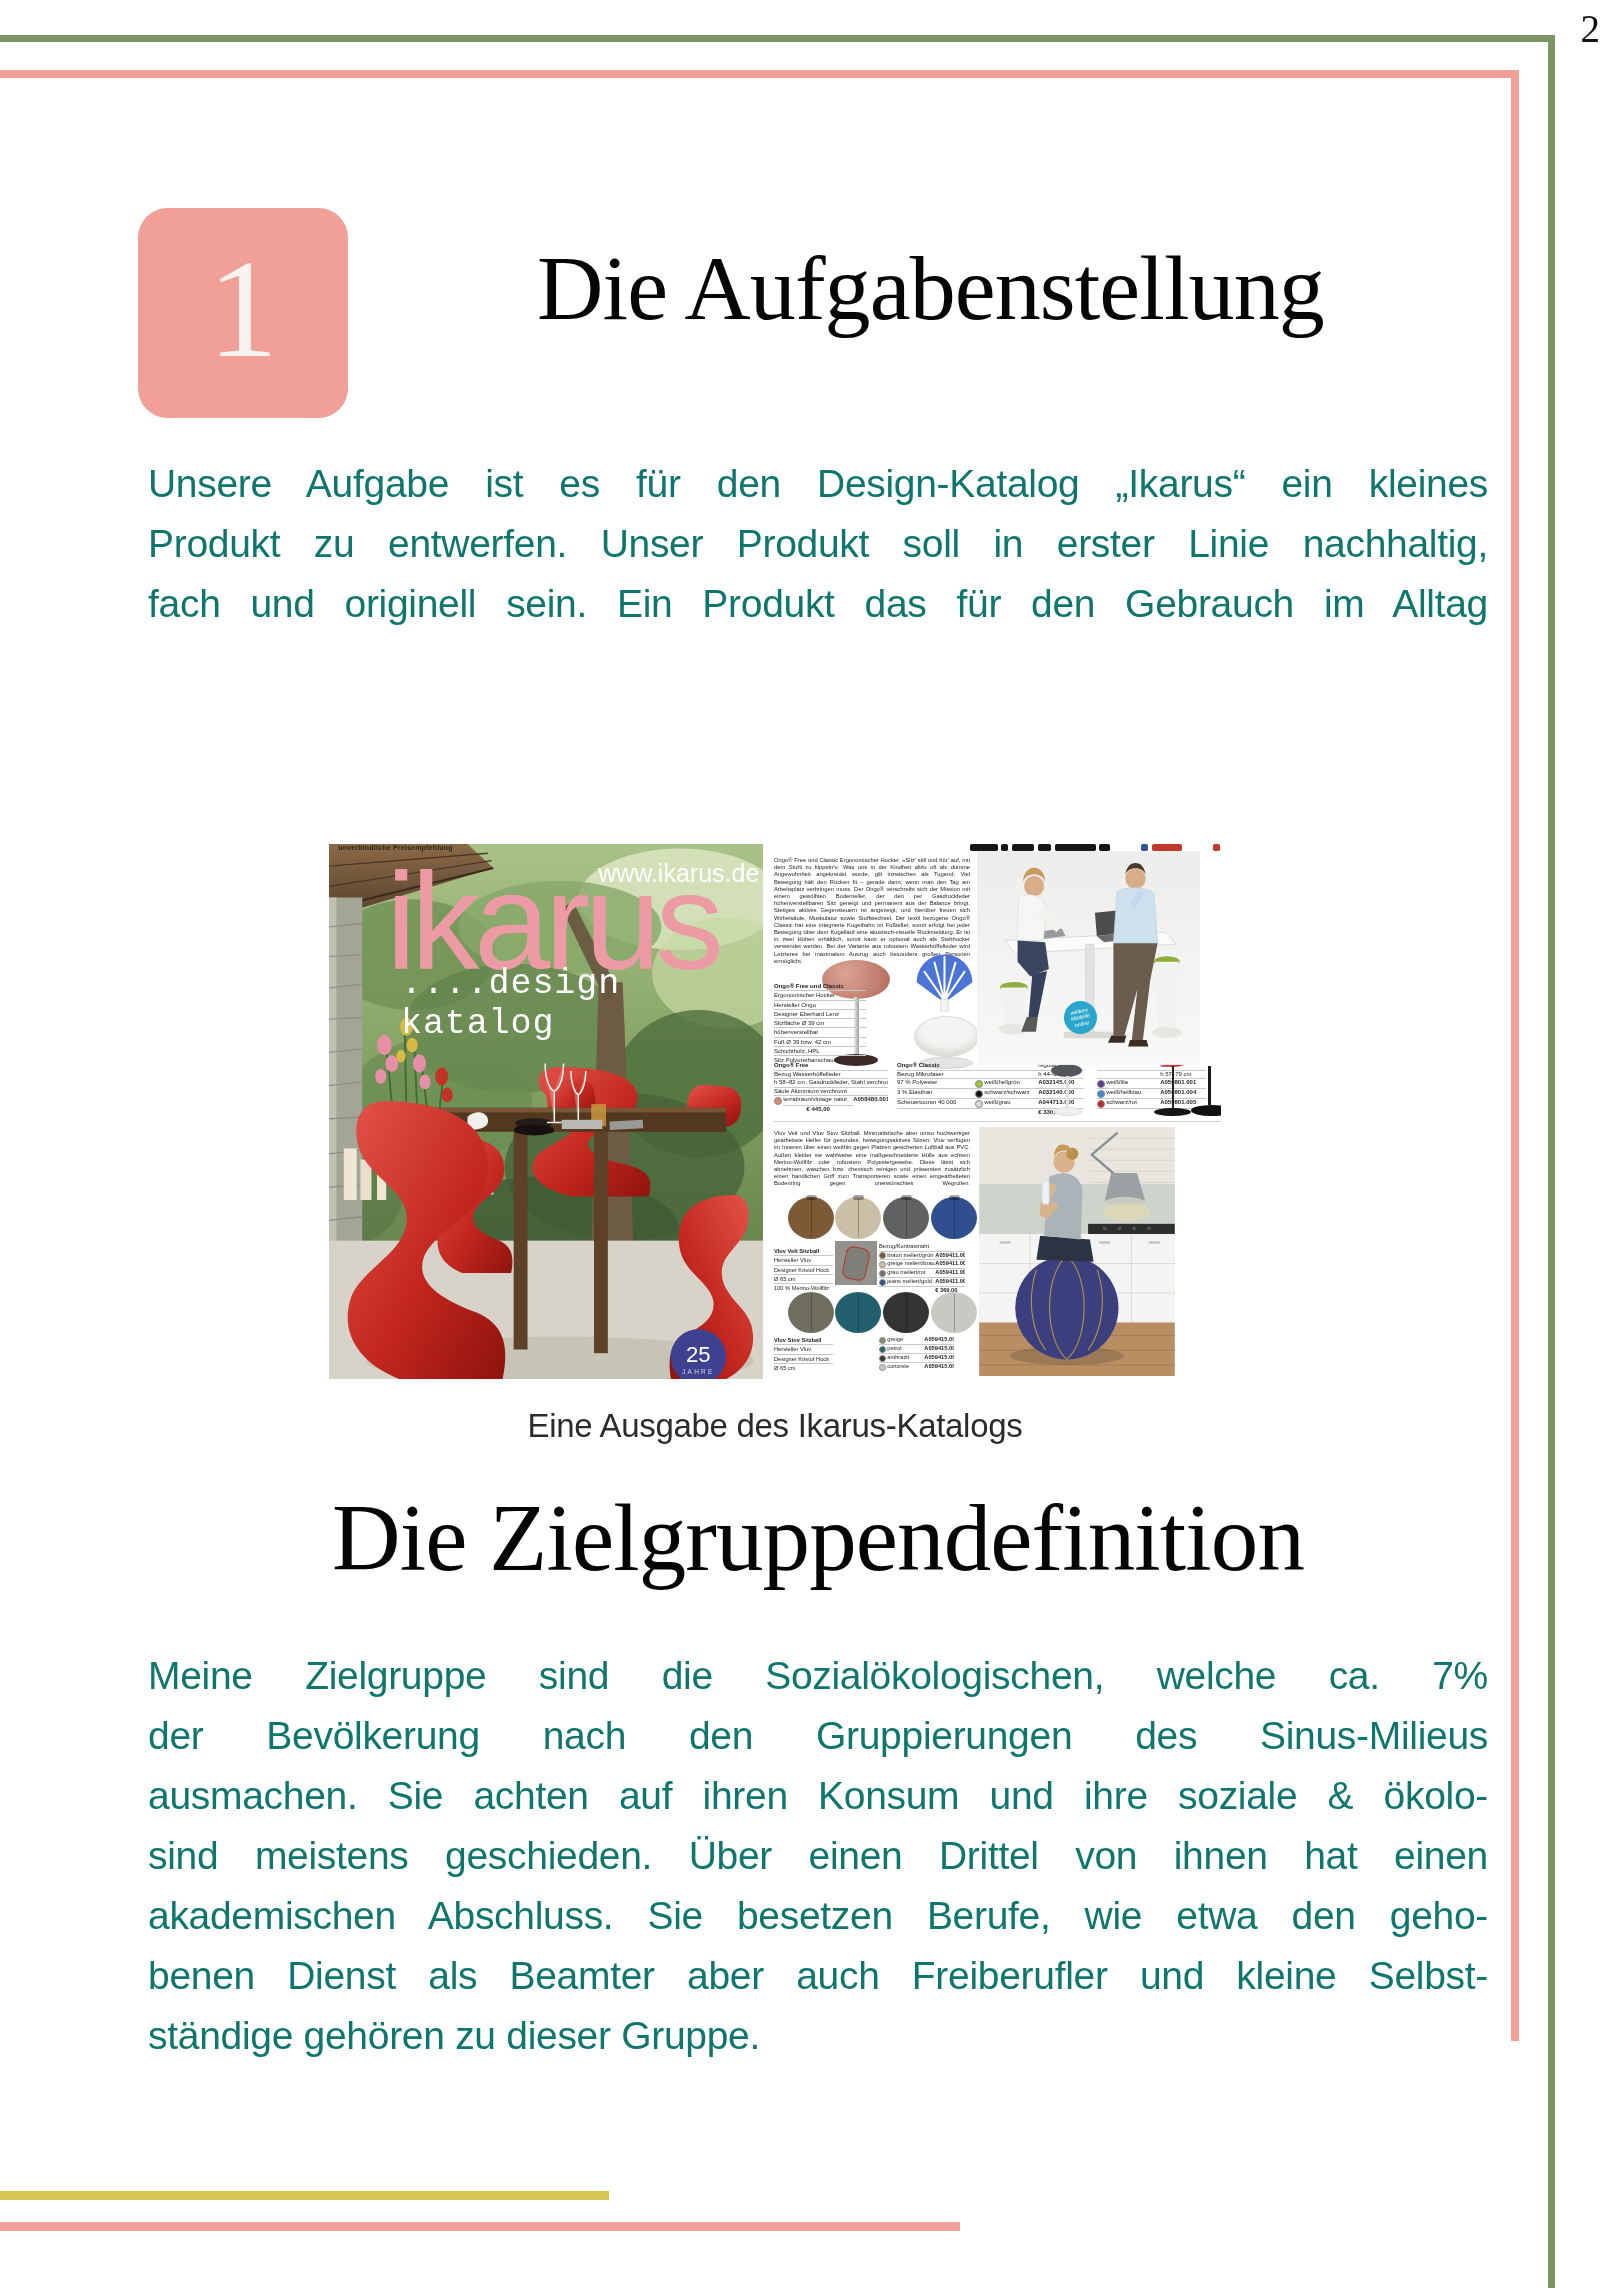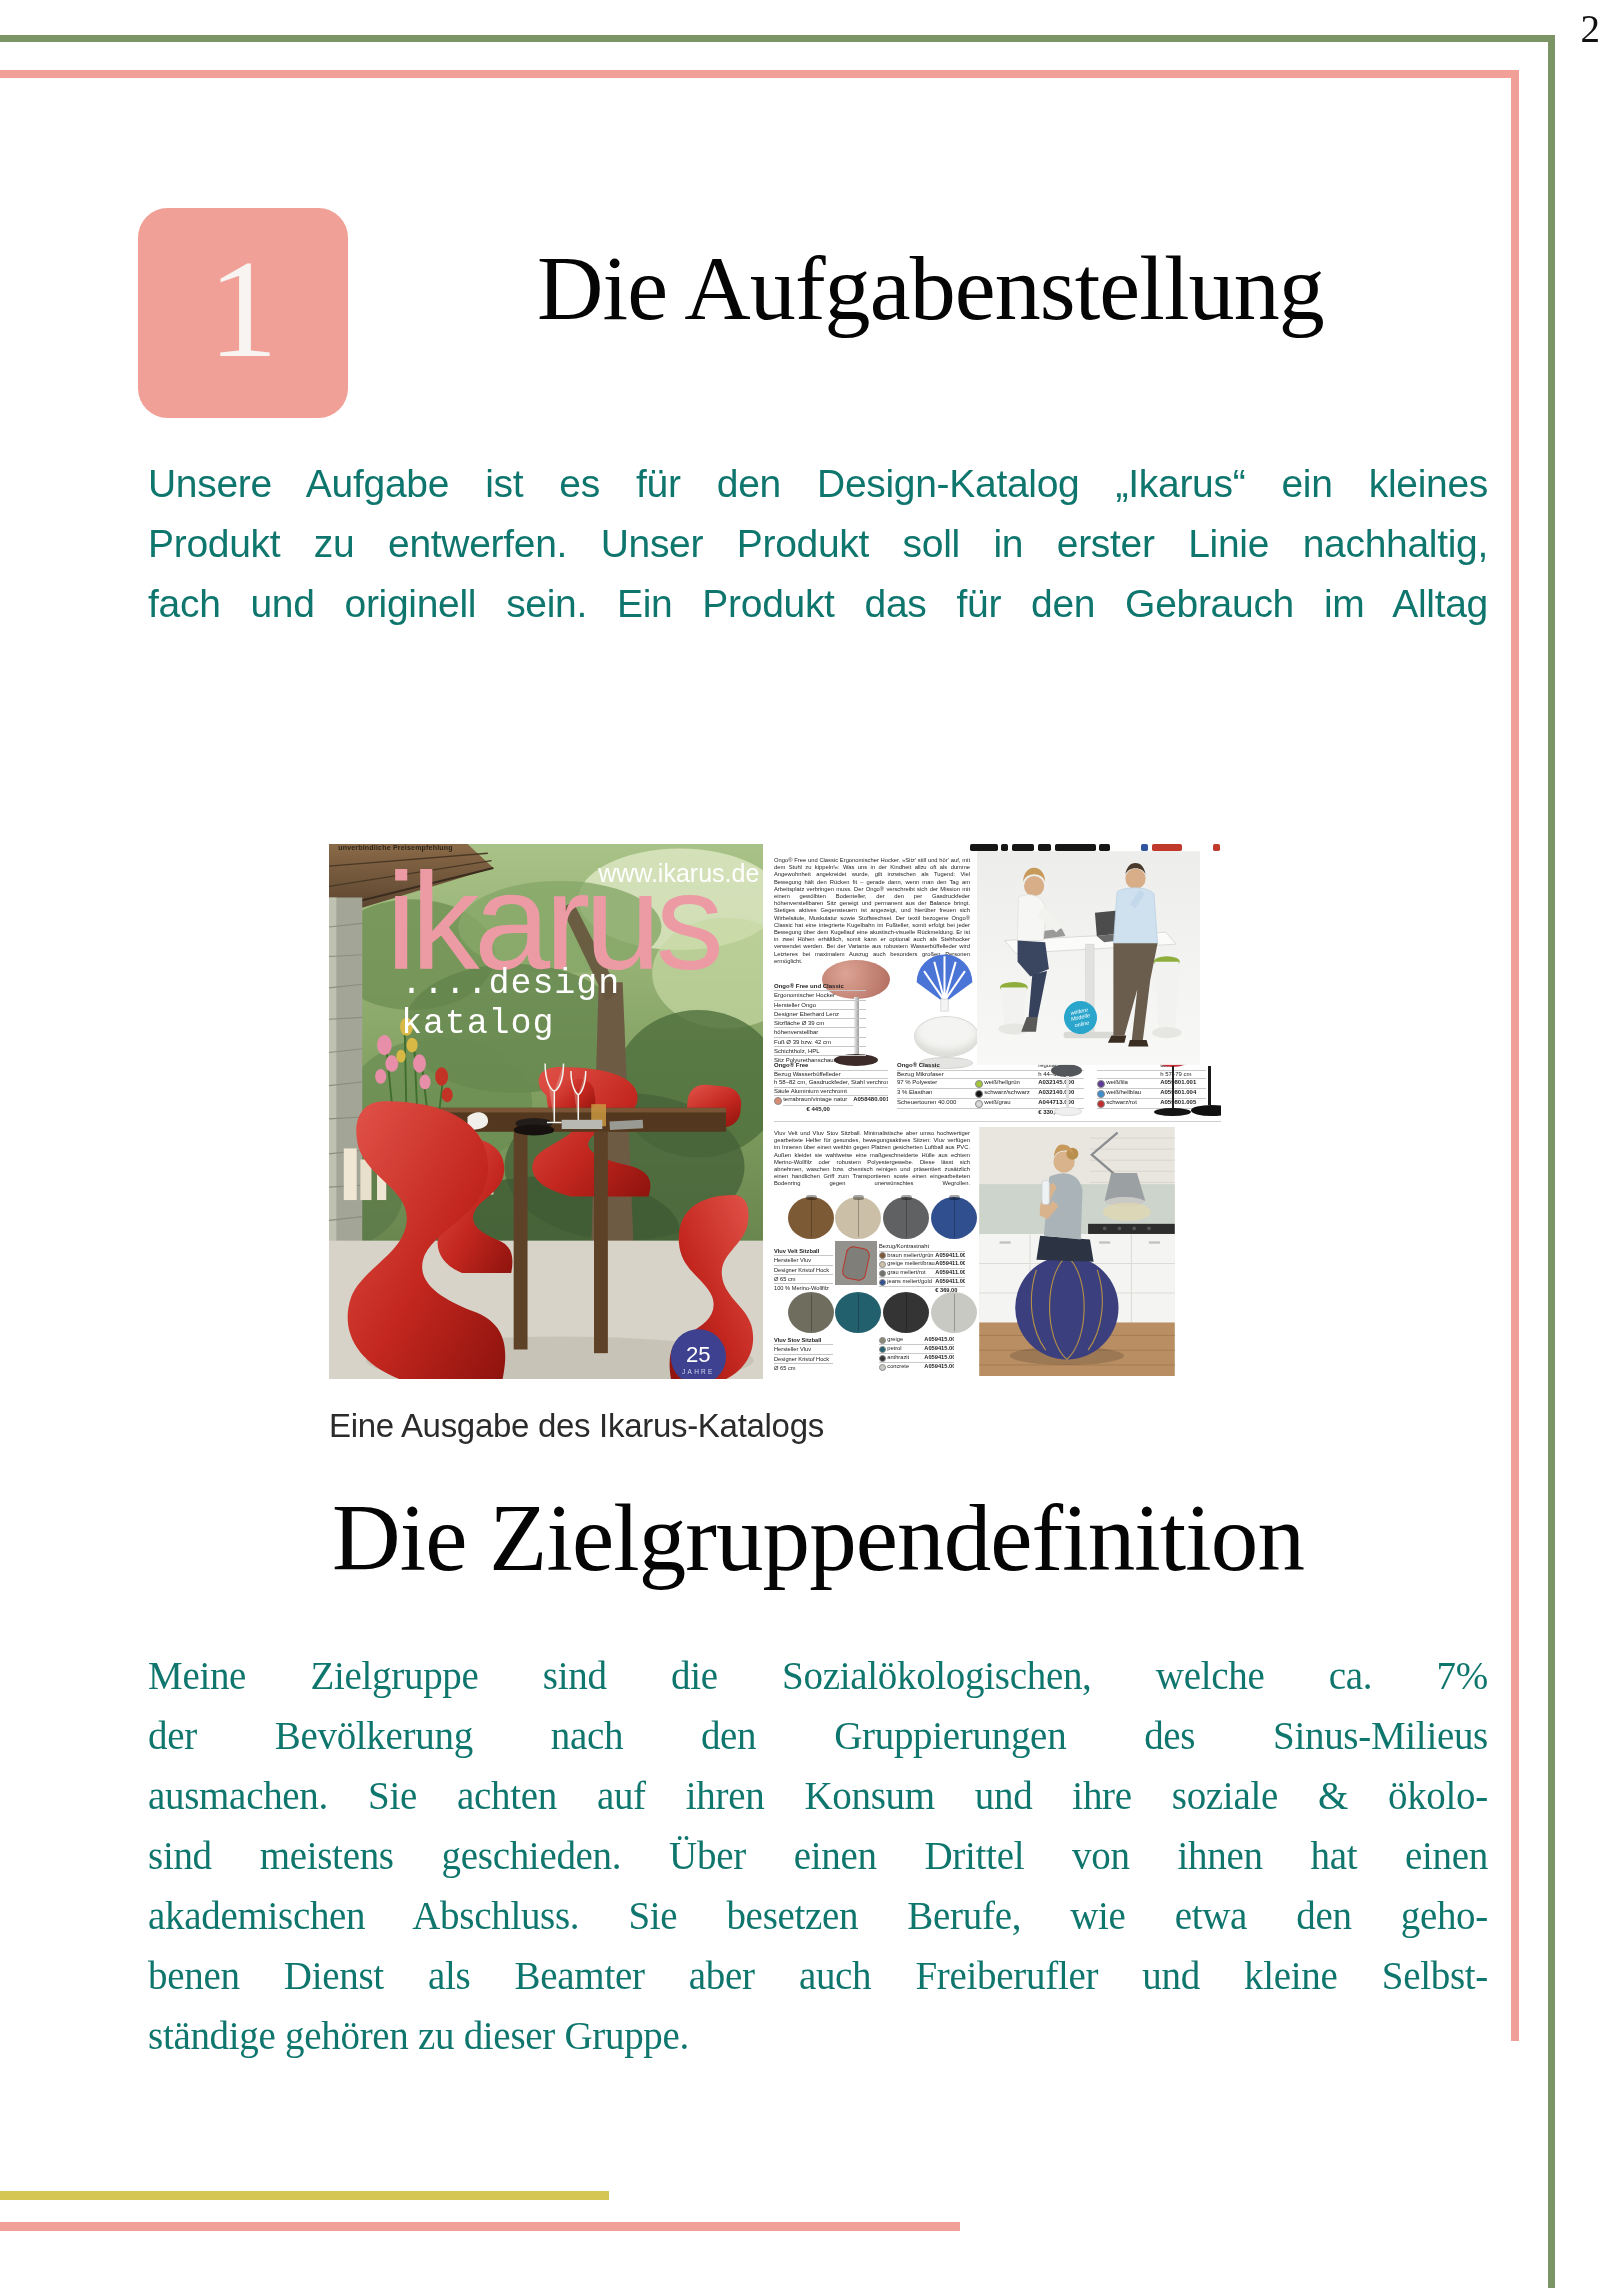--- a/index.html
+++ b/index.html
@@ -59,21 +59,21 @@
   .g .price{font-weight:bold;}
   .dot{width:6px;height:6px;border-radius:50%;border:0.5px solid #8a8a8a;margin-top:0.9px;}
 
   .sep{position:absolute;left:0;width:447px;border-top:0.9px solid #cfcfcf;}
 
   .ball{position:absolute;border-radius:50%;}
   .ball .handle{position:absolute;left:50%;top:-1.8px;width:11px;height:4.6px;margin-left:-5.5px;
     border-radius:2.8px;background:rgba(0,0,0,0.35);}
   .ball .seam{position:absolute;left:50%;top:1.8px;bottom:1.8px;width:0.9px;background:rgba(0,0,0,0.25);}
 
-  .caption{position:absolute;left:329px;top:1407px;width:892px;text-align:left;
+  .caption{position:absolute;left:329px;top:1407px;width:892px;text-align:center;
     font-size:33px;color:#2b2b2b;letter-spacing:-0.3px;}
 
   .cyanbadge{position:absolute;border-radius:50%;color:#fff;font-style:italic;
     display:flex;flex-direction:column;align-items:center;justify-content:center;
     font-size:5.5px;line-height:6.5px;transform:rotate(-12deg);}
 </style>
 </head>
 <body>
 
 <div class="hline" style="left:0;top:35px;width:1554px;height:6.5px;background:#7c9565;"></div>
@@ -573,21 +573,21 @@
         <rect x="68" y="58" width="8" height="26" rx="3" fill="#eef2f4" stroke="#c9cdd0" stroke-width="0.8"></rect>
       </svg>
     </div>
   </div>
 </div>
 
 <div class="caption">Eine Ausgabe des Ikarus-Katalogs</div>
 
 <div class="title title2">Die Zielgruppendefinition</div>
 
-<div class="para" style="top:1646px;font-family:Liberation Serif, serif;">
+<div class="para" style="top:1646px;">
   <div class="pline">Meine Zielgruppe sind die Sozialökologischen, welche ca. 7%</div>
   <div class="pline">der Bevölkerung nach den Gruppierungen des Sinus-Milieus</div>
   <div class="pline">ausmachen. Sie achten auf ihren Konsum und ihre soziale &amp; ökolo-</div>
   <div class="pline">sind meistens geschieden. Über einen Drittel von ihnen hat einen</div>
   <div class="pline">akademischen Abschluss. Sie besetzen Berufe, wie etwa den geho-</div>
   <div class="pline">benen Dienst als Beamter aber auch Freiberufler und kleine Selbst-</div>
   <div class="pline last">ständige gehören zu dieser Gruppe.</div>
 </div>
 
 

